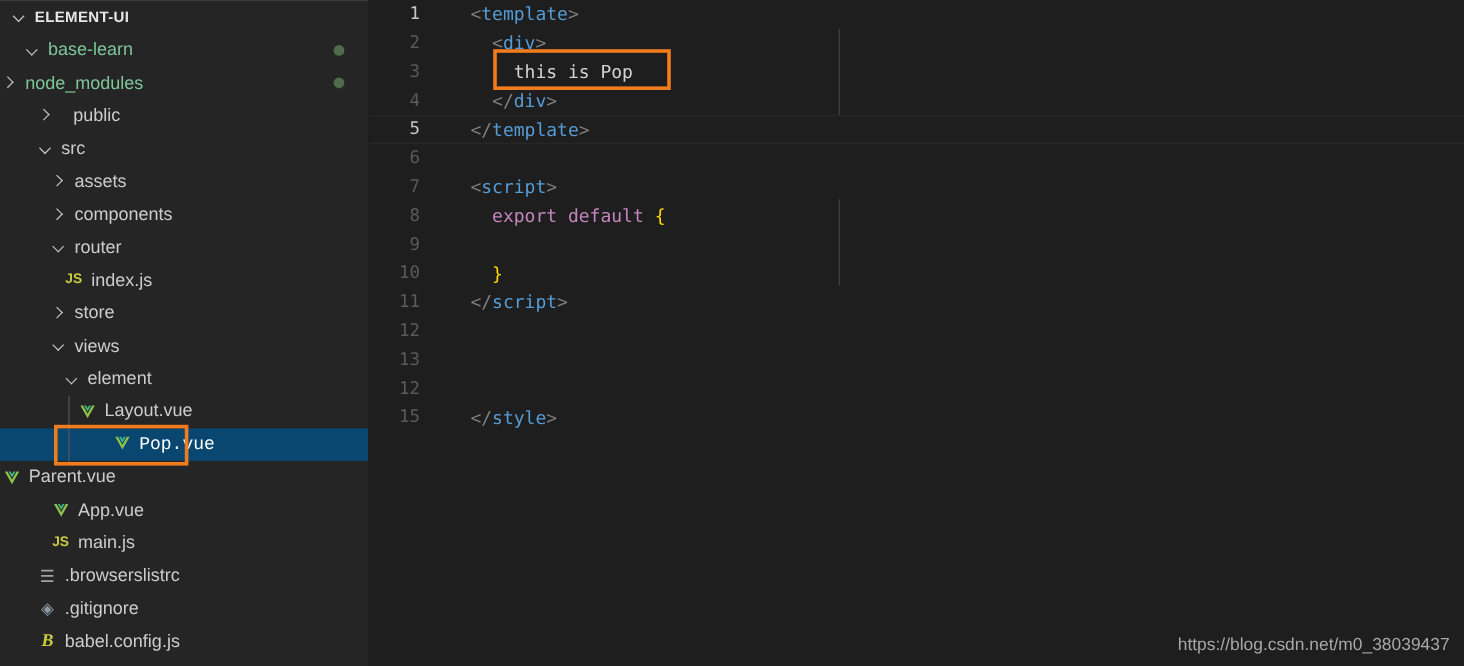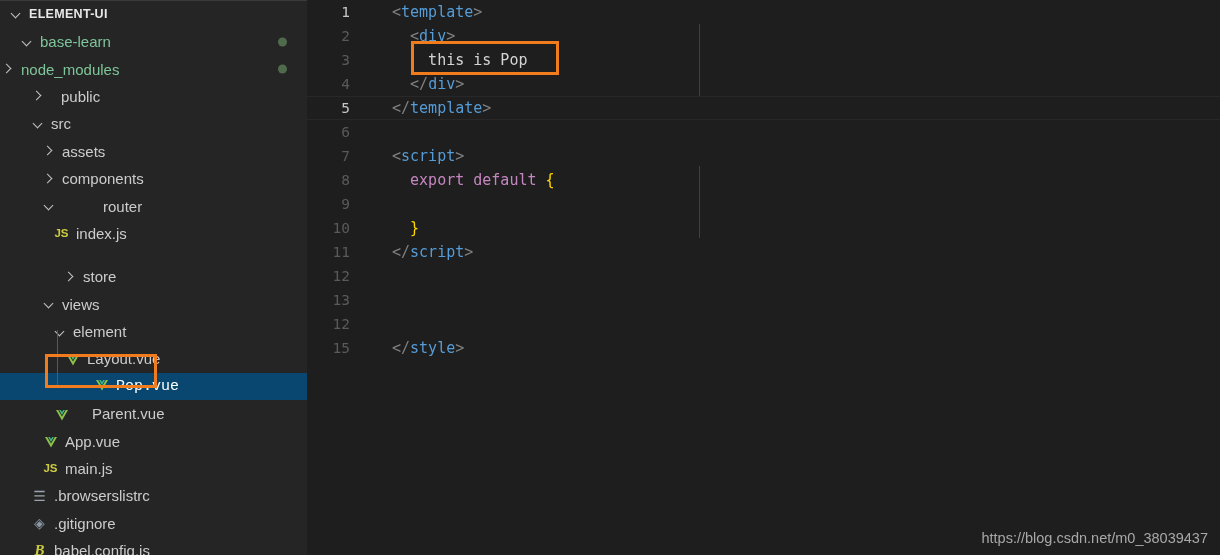--- a/index.html
+++ b/index.html
@@ -221,29 +221,29 @@
           <span class="label">src</span>
         </div>
         <div class="tree-row" style="padding-left: 41px;">
           <span class="twisty right"></span>
           <span class="label">assets</span>
         </div>
         <div class="tree-row" style="padding-left: 41px;">
           <span class="twisty right"></span>
           <span class="label">components</span>
         </div>
-        <div class="tree-row" style="padding-left: 41px; gap: 41px;">
+        <div class="tree-row" style="padding-left: 41px;">
           <span class="twisty down"></span>
           <span class="label">router</span>
         </div>
         <div class="tree-row" style="padding-left: 52px;">
           <span class="ficon icon-js">JS</span>
           <span class="label">index.js</span>
         </div>
-        <div class="tree-row" style="padding-left: 62px; margin-top: 16px;">
+        <div class="tree-row" style="padding-left: 41px;">
           <span class="twisty right"></span>
           <span class="label">store</span>
         </div>
         <div class="tree-row" style="padding-left: 41px;">
           <span class="twisty down"></span>
           <span class="label">views</span>
         </div>
         <div class="tree-row" style="padding-left: 52px;">
           <span class="twisty down"></span>
           <span class="label">element</span>
@@ -255,21 +255,21 @@
             </svg></span>
           <span class="label">Layout.vue</span>
         </div>
         <div class="tree-row selected" style="padding-left: 92px; font-family: Liberation Mono, monospace;">
           <span class="ficon icon-vue"><svg width="14" height="13" viewBox="0 0 14 13" style="vertical-align:middle">
               <path d="M1 1 L3.2 1 L7 7.6 L10.8 1 L13 1 L7 11.6 Z" fill="#8dc149"></path>
               <path d="M4.1 1 L5.8 1 L7 3.1 L8.2 1 L9.9 1 L7 6 Z" fill="#41b883"></path>
             </svg></span>
           <span class="label">Pop.vue</span>
         </div>
-        <div class="tree-row" style="padding-left: 52px; gap: 16px;">
+        <div class="tree-row" style="">
           <span class="ficon icon-vue"><svg width="14" height="13" viewBox="0 0 14 13" style="vertical-align:middle">
               <path d="M1 1 L3.2 1 L7 7.6 L10.8 1 L13 1 L7 11.6 Z" fill="#8dc149"></path>
               <path d="M4.1 1 L5.8 1 L7 3.1 L8.2 1 L9.9 1 L7 6 Z" fill="#41b883"></path>
             </svg></span>
           <span class="label">Parent.vue</span>
         </div>
         <div class="tree-row" style="padding-left: 41px;">
           <span class="ficon icon-vue"><svg width="14" height="13" viewBox="0 0 14 13" style="vertical-align:middle">
               <path d="M1 1 L3.2 1 L7 7.6 L10.8 1 L13 1 L7 11.6 Z" fill="#8dc149"></path>
               <path d="M4.1 1 L5.8 1 L7 3.1 L8.2 1 L9.9 1 L7 6 Z" fill="#41b883"></path>

